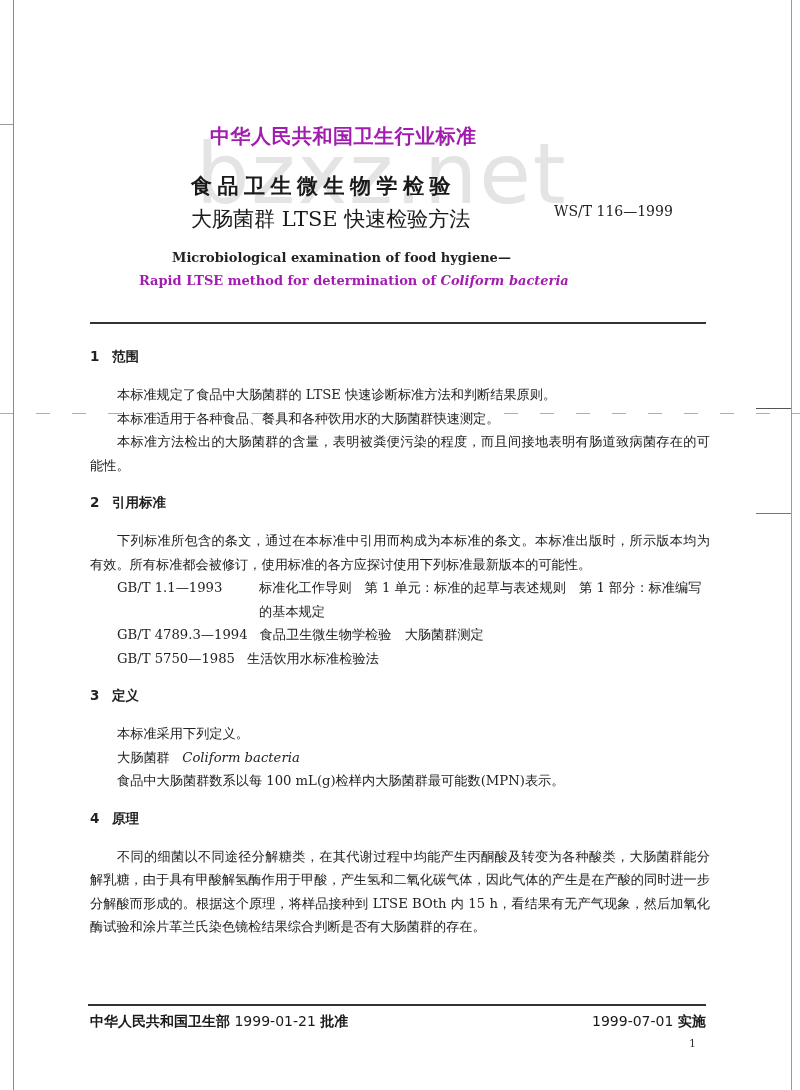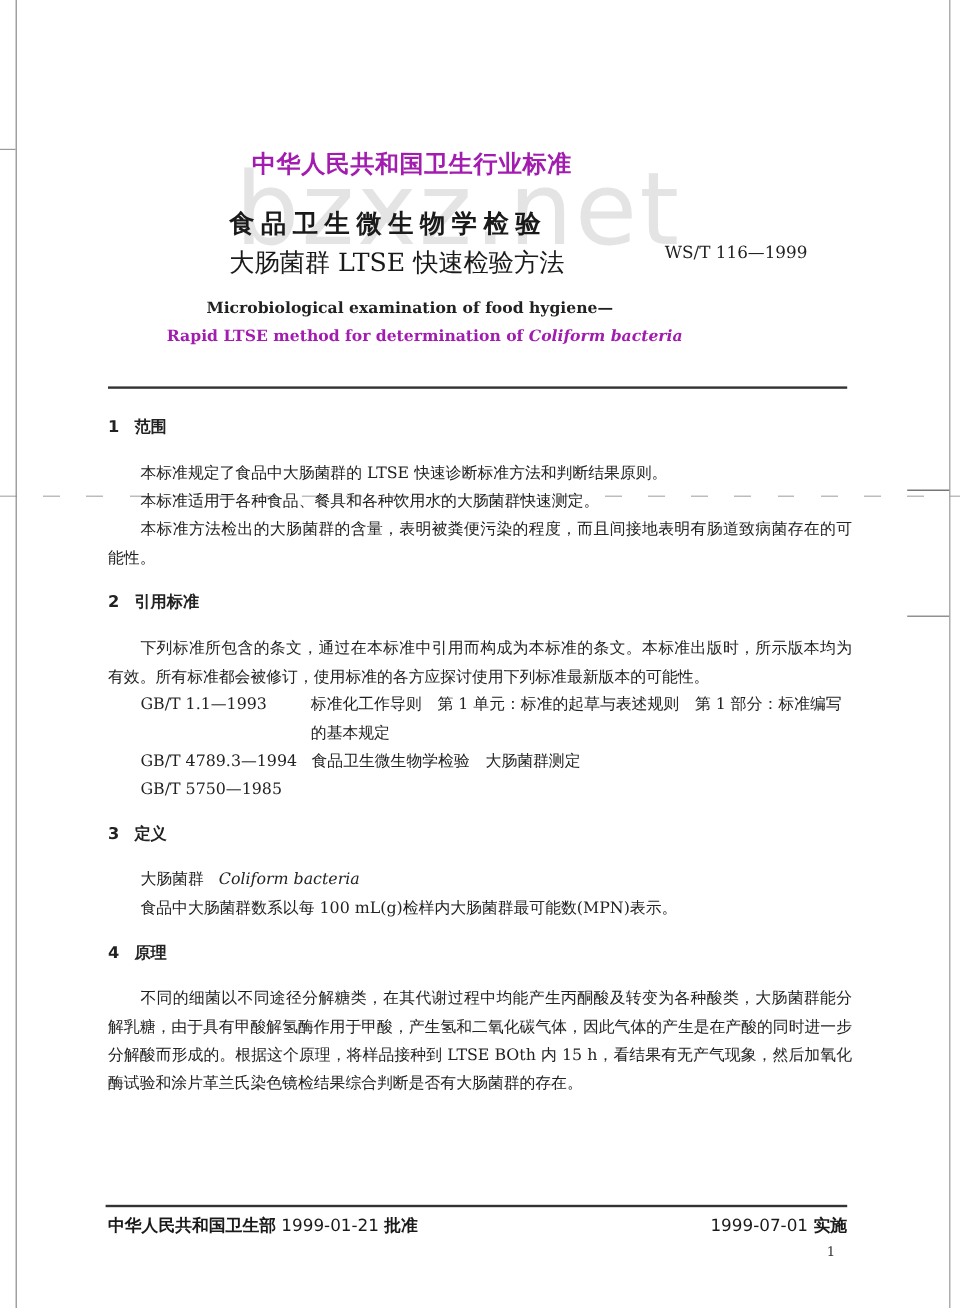--- a/index.html
+++ b/index.html
@@ -139,27 +139,29 @@
   <div class="ref-row first">
     <span class="code">GB/T 1.1—1993</span>
     <span class="desc">标准化工作导则　第 1 单元：标准的起草与表述规则　第 1 部分：标准编写的基本规定</span>
   </div>
   <div class="ref-row">
     <span class="code">GB/T 4789.3—1994</span>
     <span class="desc">食品卫生微生物学检验　大肠菌群测定</span>
   </div>
   <div class="ref-row">
     <span class="code">GB/T 5750—1985</span>
+    <span class="desc">生活饮用水标准检验法</span>
   </div>
   <div class="section-gap"></div>
 
   <div class="section-heading">
     <span class="num">3</span><span>定义</span>
   </div>
   <div class="gap-after-heading"></div>
+  <p class="indent-line">本标准采用下列定义。</p>
   <p class="indent-line">
     <span>大肠菌群</span>&nbsp;&nbsp;&nbsp;<i class="latin-it">Coliform bacteria</i>
   </p>
   <p class="para">食品中大肠菌群数系以每 100 mL(g)检样内大肠菌群最可能数(MPN)表示。</p>
   <div class="section-gap"></div>
 
   <div class="section-heading">
     <span class="num">4</span><span>原理</span>
   </div>
   <div class="gap-after-heading"></div>

